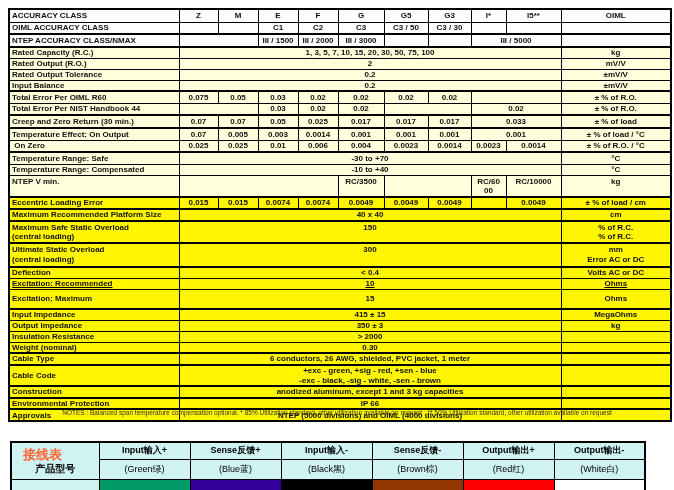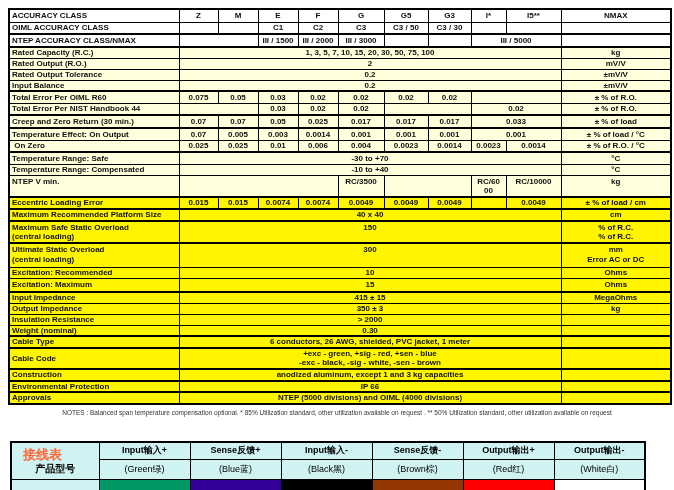--- a/index.html
+++ b/index.html
@@ -52,21 +52,21 @@
           <td class="lbl" colspan="1">ACCURACY CLASS</td>
           <td class="val" colspan="1">Z</td>
           <td class="val" colspan="1">M</td>
           <td class="val" colspan="1">E</td>
           <td class="val" colspan="1">F</td>
           <td class="val" colspan="1">G</td>
           <td class="val" colspan="1">G5</td>
           <td class="val" colspan="1">G3</td>
           <td class="val" colspan="1">I*</td>
           <td class="val" colspan="1">I5**</td>
-          <td class="unit" colspan="1">NMAX</td>
+          <td class="unit" colspan="1">OIML</td>
         </tr>
         <tr class="w" style="height: 12px;">
           <td class="lbl" colspan="1">OIML ACCURACY CLASS</td>
           <td class="val" colspan="1"></td>
           <td class="val" colspan="1"></td>
           <td class="val" colspan="1">C1</td>
           <td class="val" colspan="1">C2</td>
           <td class="val" colspan="1">C3</td>
           <td class="val" colspan="1">C3 / 50</td>
           <td class="val" colspan="1">C3 / 30</td>
@@ -209,26 +209,31 @@
           <td class="unit" colspan="1">% of R.C.
 % of R.C.</td>
         </tr>
         <tr class="y thick vtop" style="height: 24px;">
           <td class="lbl" colspan="1">Ultimate Static Overload
 (central loading)</td>
           <td class="val" colspan="9">300</td>
           <td class="unit" colspan="1">mm
 Error AC or DC</td>
         </tr>
-        <tr class="y" style="height: 11px;">
+        <tr class="y thick" style="height: 11px;">
+          <td class="lbl" colspan="1">Deflection</td>
+          <td class="val" colspan="9">&lt; 0.4</td>
+          <td class="unit" colspan="1">Volts AC or DC</td>
+        </tr>
+        <tr class="y" style="height: 11px; text-decoration: underline;">
           <td class="lbl" colspan="1">Excitation: Recommended</td>
           <td class="val" colspan="9">10</td>
           <td class="unit" colspan="1">Ohms</td>
         </tr>
-        <tr class="y" style="height: 14px;">
+        <tr class="y" style="height: 20px;">
           <td class="lbl" colspan="1">Excitation: Maximum</td>
           <td class="val" colspan="9">15</td>
           <td class="unit" colspan="1">Ohms</td>
         </tr>
         <tr class="y thick" style="height: 11px;">
           <td class="lbl" colspan="1">Input Impedance</td>
           <td class="val" colspan="9">415 ± 15</td>
           <td class="unit" colspan="1">MegaOhms</td>
         </tr>
         <tr class="y" style="height: 11px;">

